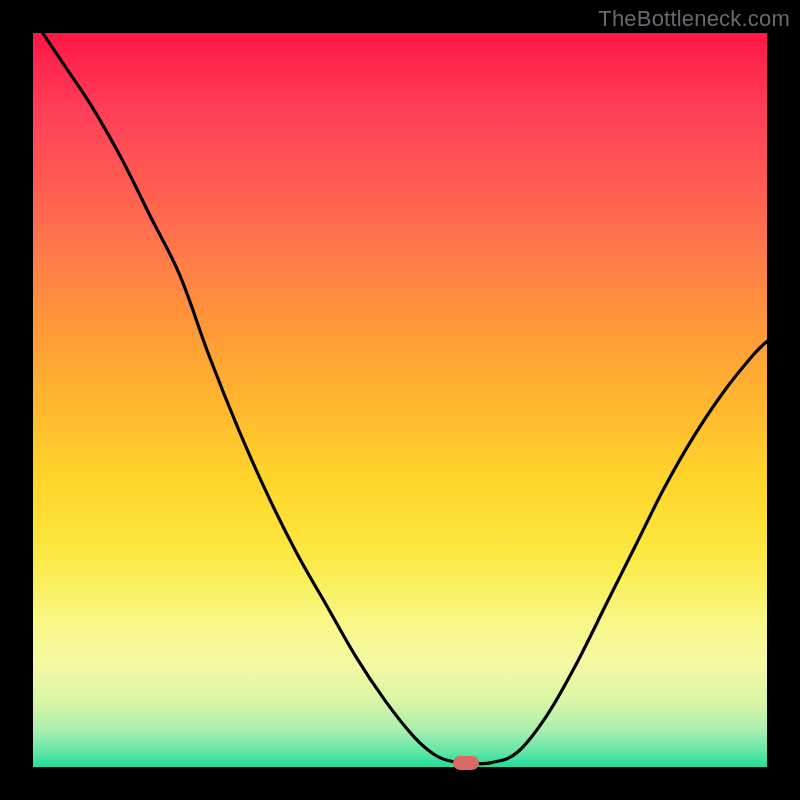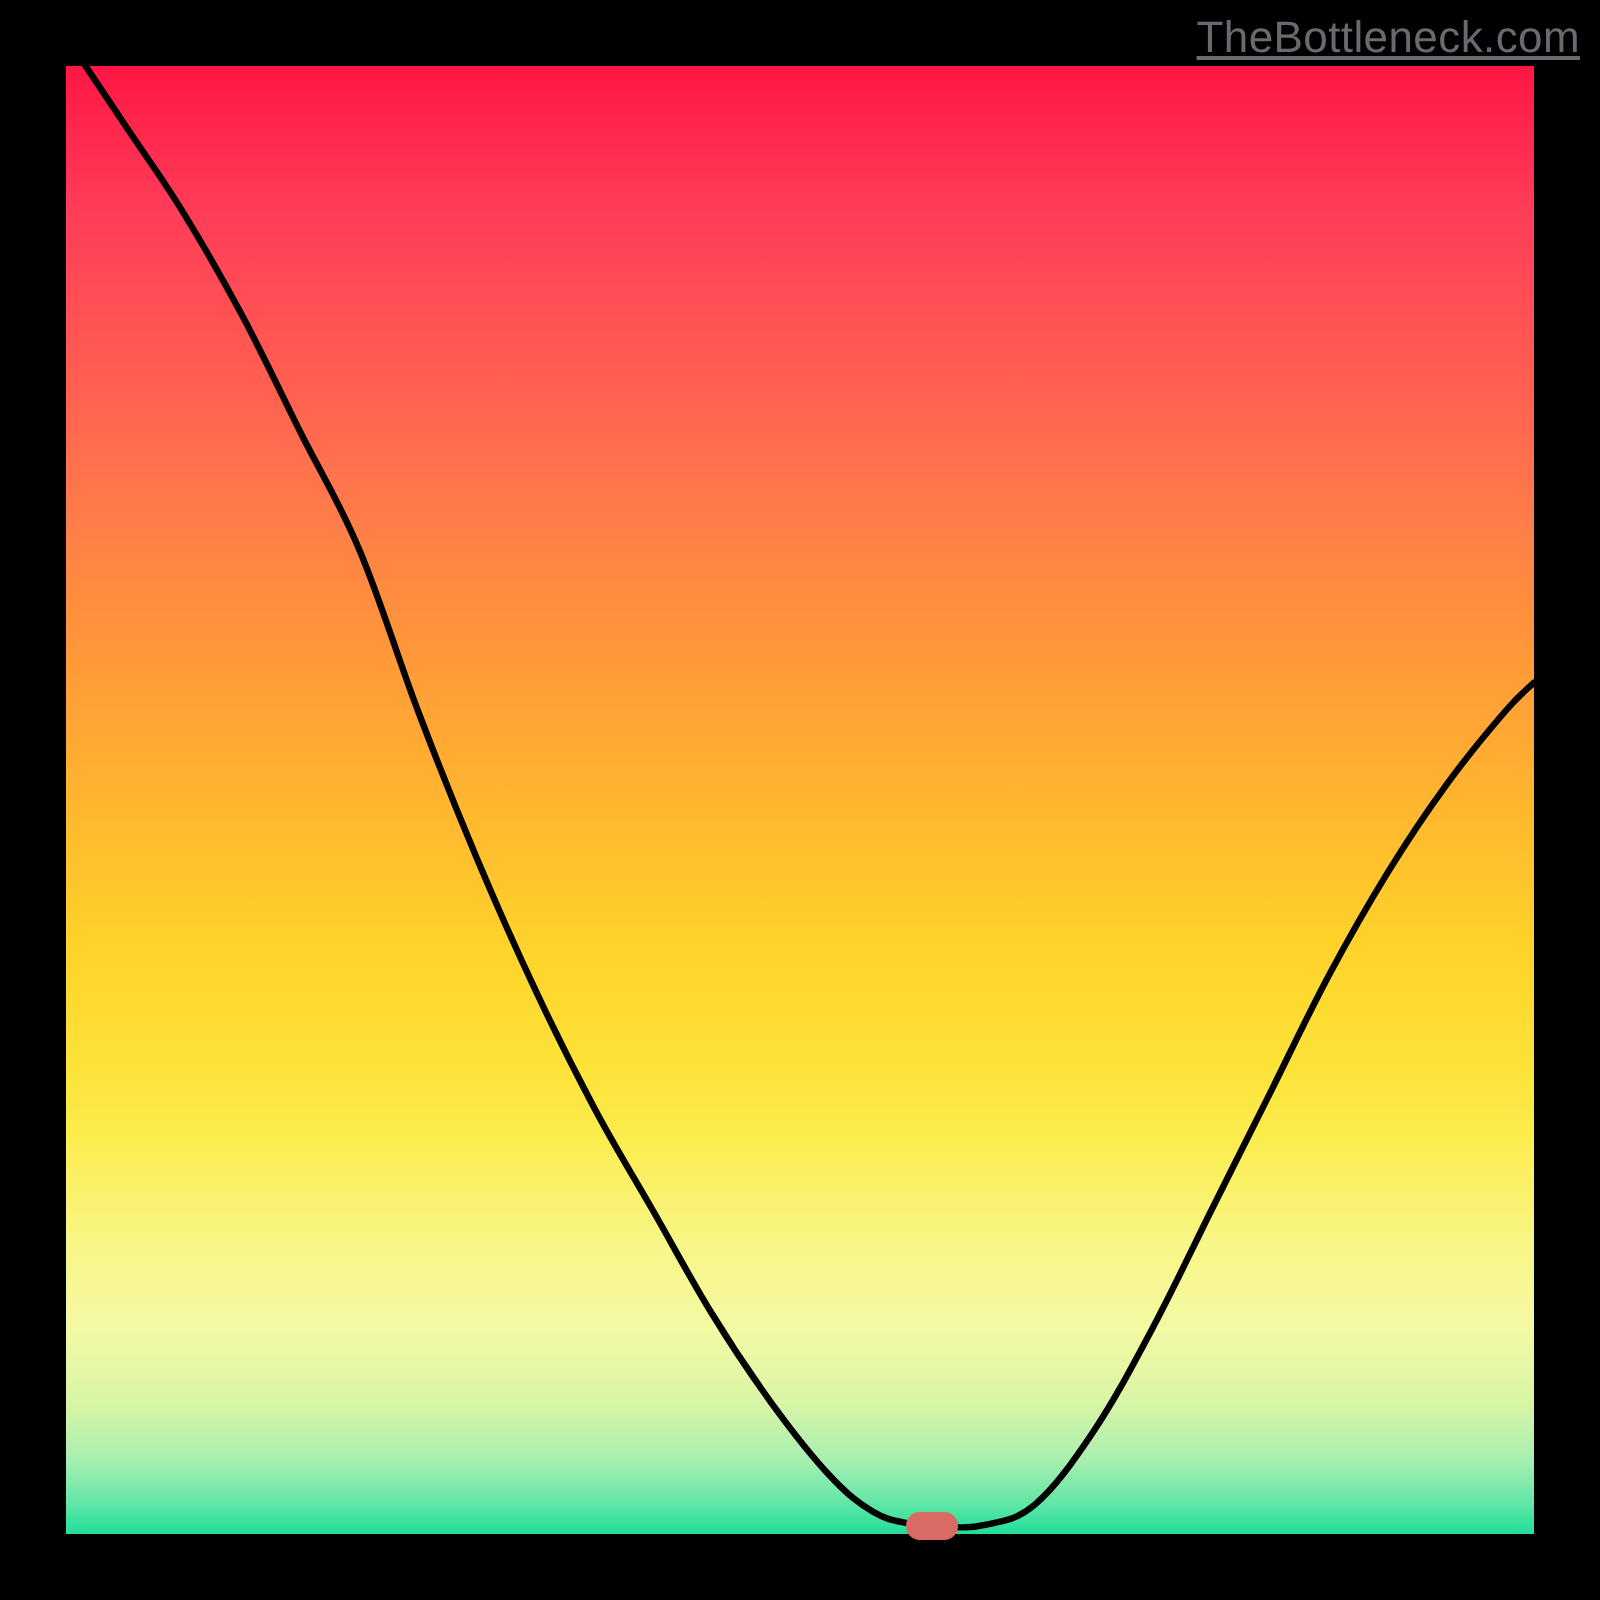--- a/index.html
+++ b/index.html
@@ -45,21 +45,20 @@
   }
   .watermark {
     position: absolute;
     top: 6px;
     right: 10px;
     color: #666b70;
     font-size: 22px;
     font-weight: 500;
     letter-spacing: 0.2px;
     user-select: none;
-    text-decoration: underline;
   }
   svg.curve {
     position: absolute;
     left: 0;
     top: 0;
     width: 734px;
     height: 734px;
     overflow: visible;
   }
   .marker {

